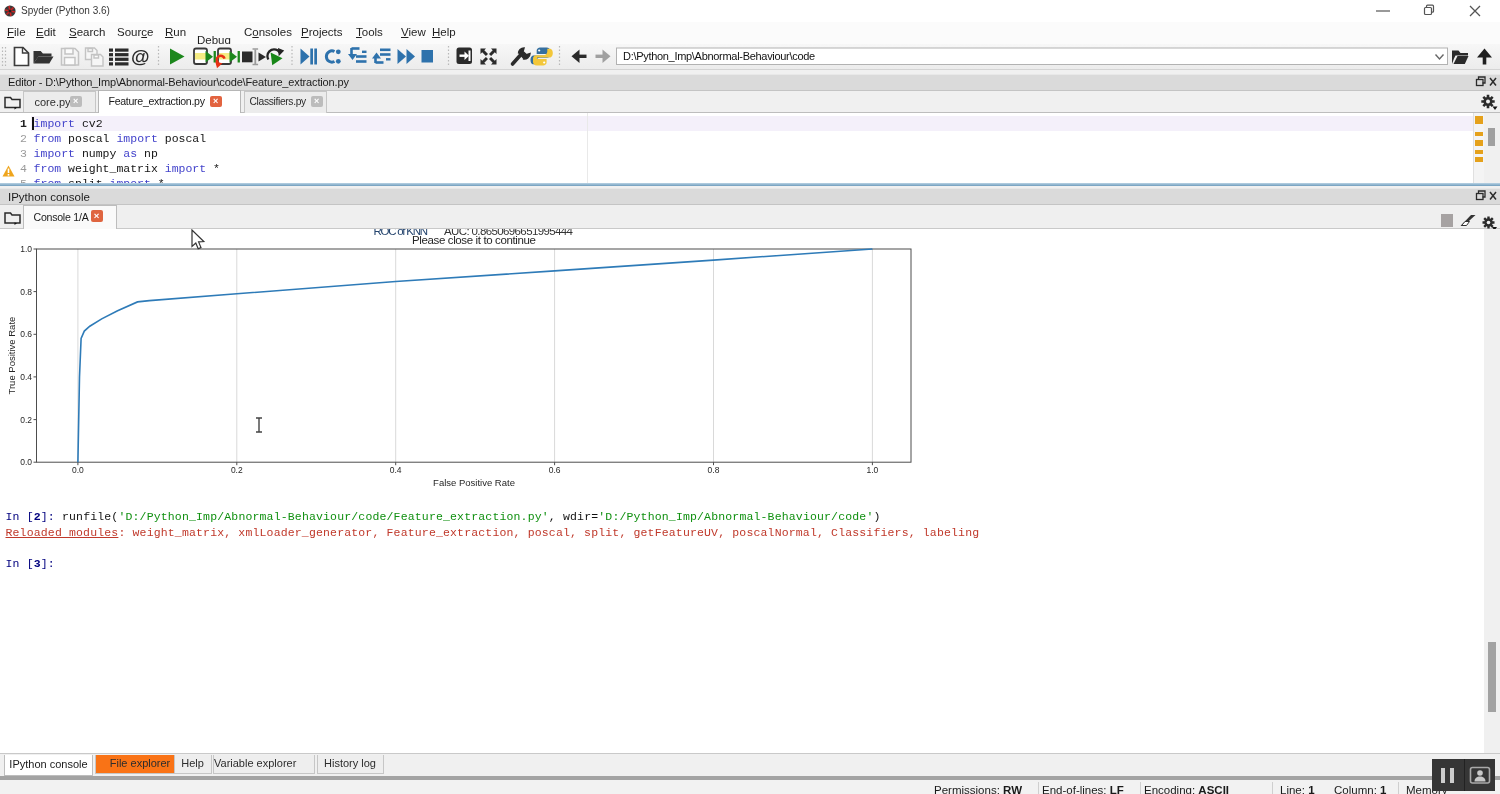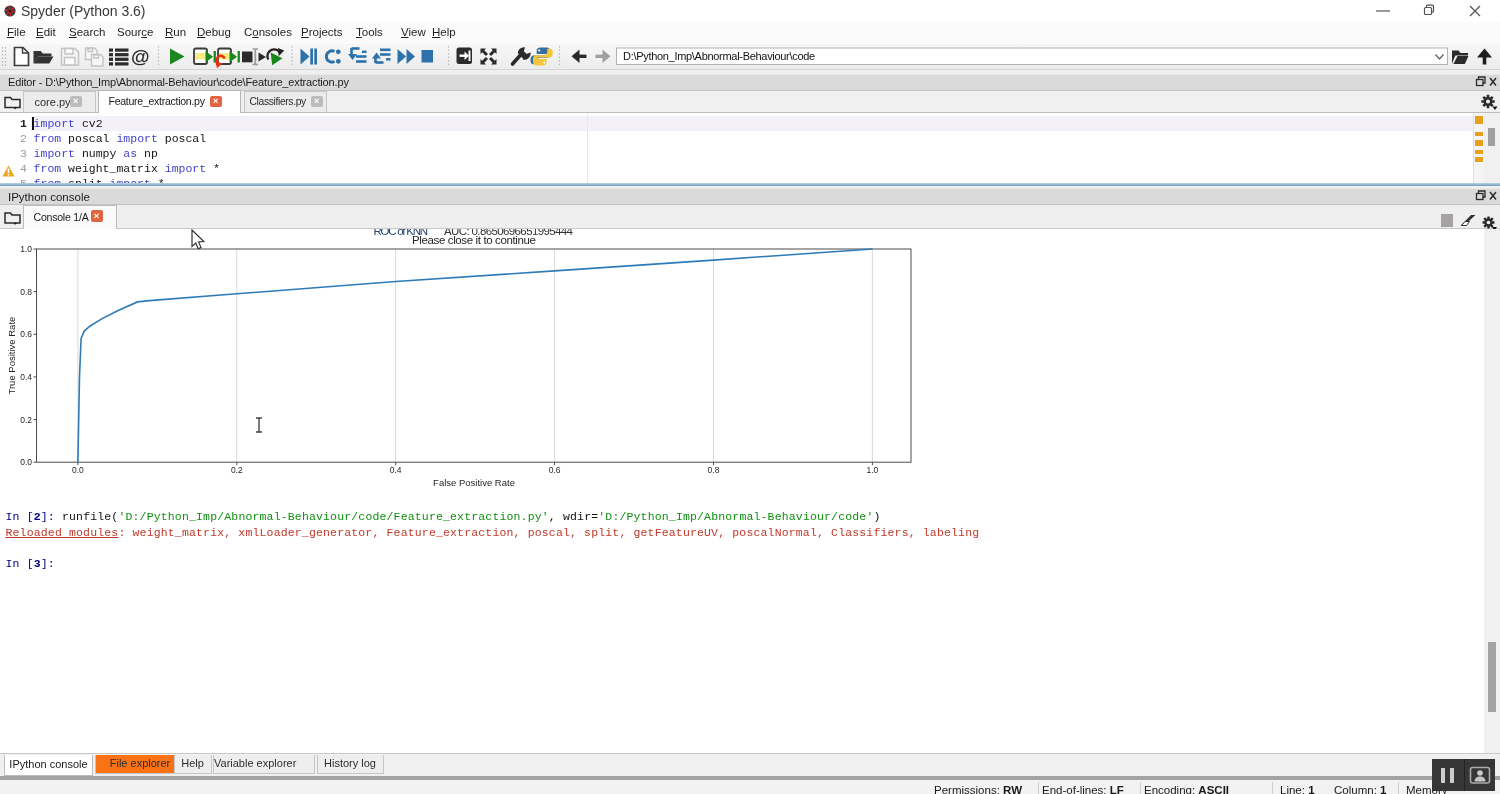--- a/index.html
+++ b/index.html
@@ -12,35 +12,35 @@
 </style>
 </head>
 <body>
 
 <div class="abs" style="left:0;top:0;width:1500px;height:22px;background:#ffffff;"></div>
 <svg class="abs" style="left:4px;top:5px" width="12" height="12" viewBox="0 0 12 12">
  <circle cx="6" cy="6" r="5.6" fill="#3a3a3a"></circle>
  <path d="M1 5 L11 7 M5 1 L7 11 M2.5 9.5 L9.5 2.5" stroke="#cc2222" stroke-width="1.6" fill="none"></path>
  <circle cx="6" cy="6" r="1.6" fill="#222"></circle>
 </svg>
-<div class="abs" style="left:21px;top:0;height:22px;line-height:22px;font-size:14px;color:#383838">Spyder (Python 3.6)</div>
+<div class="abs" style="left:21px;top:0;height:22px;line-height:22px;font-size:10px;color:#383838">Spyder (Python 3.6)</div>
 <svg class="abs" style="left:1360px;top:0" width="140" height="22" viewBox="0 0 140 22">
  <path d="M16 11 H30" stroke="#555" stroke-width="1.2"></path>
  <rect x="64.5" y="7.5" width="7" height="7" rx="1" fill="none" stroke="#555" stroke-width="1.2"></rect>
  <path d="M66.5 7.5 V6.2 a1 1 0 0 1 1-1 h5 a1 1 0 0 1 1 1 v5 a1 1 0 0 1 -1 1 h-1.2" fill="none" stroke="#555" stroke-width="1.2"></path>
  <path d="M110 6 L120 16 M120 6 L110 16" stroke="#555" stroke-width="1.3"></path>
 </svg>
 
 <div class="abs" style="left:0;top:22px;width:1500px;height:22px;background:#fbfbfb;font-size:11.5px;color:#1f1f1f">
  <span class="abs" style="left:7px;top:4px"><u>F</u>ile</span>
  <span class="abs" style="left:36px;top:4px"><u>E</u>dit</span>
  <span class="abs" style="left:69px;top:4px"><u>S</u>earch</span>
  <span class="abs" style="left:117px;top:4px">Sour<u>c</u>e</span>
  <span class="abs" style="left:165px;top:4px"><u>R</u>un</span>
- <span class="abs" style="left:197px;top:4px"><u>D</u>ebug</span>
+ <span class="abs" style="left:197px;top:12px"><u>D</u>ebug</span>
  <span class="abs" style="left:244px;top:4px">C<u>o</u>nsoles</span>
  <span class="abs" style="left:301px;top:4px"><u>P</u>rojects</span>
  <span class="abs" style="left:356px;top:4px"><u>T</u>ools</span>
  <span class="abs" style="left:401px;top:4px"><u>V</u>iew</span>
  <span class="abs" style="left:432px;top:4px"><u>H</u>elp</span>
 </div>
 
 <div class="abs" style="left:0;top:44px;width:1500px;height:26px;background:linear-gradient(#f7f7f7,#ececec);border-bottom:1px solid #d4d4d4"></div>
 <svg class="abs" style="left:0;top:44px" width="1500" height="26" viewBox="0 44 1500 26">
 
@@ -192,21 +192,21 @@
 
 <div class="abs" style="left:0;top:91px;width:1500px;height:21.5px;background:#f0f0f0;border-bottom:1px solid #bdbdbd"></div>
 <svg class="abs" style="left:4px;top:95px" width="18" height="15" viewBox="0 0 18 15">
  <path d="M1 12.5 V2.5 h5.5 l1.5 2 h8 v8 z" fill="none" stroke="#2b2b2b" stroke-width="1.5"></path>
  <path d="M10.5 12 v2.5 l2.5-1.8 z" fill="#111"></path>
 </svg>
 <div class="abs" style="left:22.5px;top:91px;width:73px;height:21px;background:#ececec;border:1px solid #c6c6c6;border-bottom:none;font-size:11px;color:#2d2d2d;line-height:20px;padding-left:11px">core.py</div>
 <div class="abs" style="left:70px;top:95.5px;width:11.5px;height:11.5px;background:#bcbcbc;border-radius:2px;color:#fff;font-size:9px;line-height:11px;text-align:center;font-weight:bold">×</div>
 <div class="abs" style="left:97.5px;top:90px;width:143px;height:23.5px;background:#ffffff;border:1px solid #b6b6b6;border-bottom:none;font-size:10.6px;letter-spacing:-0.3px;color:#1a1a1a;line-height:21px;padding-left:10px">Feature_extraction.py</div>
 <div class="abs" style="left:210px;top:95.5px;width:11.5px;height:11.5px;background:#e2633f;border-radius:2px;color:#fff;font-size:9px;line-height:11px;text-align:center;font-weight:bold">×</div>
-<div class="abs" style="left:243.5px;top:91px;width:83px;height:21px;background:#ececec;border:1px solid #c6c6c6;border-bottom:none;font-size:10.3px;letter-spacing:-0.35px;color:#2d2d2d;line-height:20px;padding-left:5px">Classifiers.py</div>
+<div class="abs" style="left:243.5px;top:91px;width:83px;height:39px;background:#ececec;border:1px solid #c6c6c6;border-bottom:none;font-size:10.3px;letter-spacing:-0.35px;color:#2d2d2d;line-height:20px;padding-left:5px">Classifiers.py</div>
 <div class="abs" style="left:311px;top:95.5px;width:11.5px;height:11.5px;background:#bcbcbc;border-radius:2px;color:#fff;font-size:9px;line-height:11px;text-align:center;font-weight:bold">×</div>
 
 <svg class="abs" style="left:1480px;top:94px" width="18" height="17" viewBox="0 0 18 17">
  <g fill="#2b2b2b">
   <circle cx="8" cy="7.5" r="4.6"></circle>
   <g stroke="#2b2b2b" stroke-width="2.6">
    <path d="M8 0.8 V14.2 M1.3 7.5 H14.7 M3.3 2.8 L12.7 12.2 M12.7 2.8 L3.3 12.2"></path>
   </g>
  </g>
  <circle cx="8" cy="7.5" r="2" fill="#f0f0f0"></circle>

